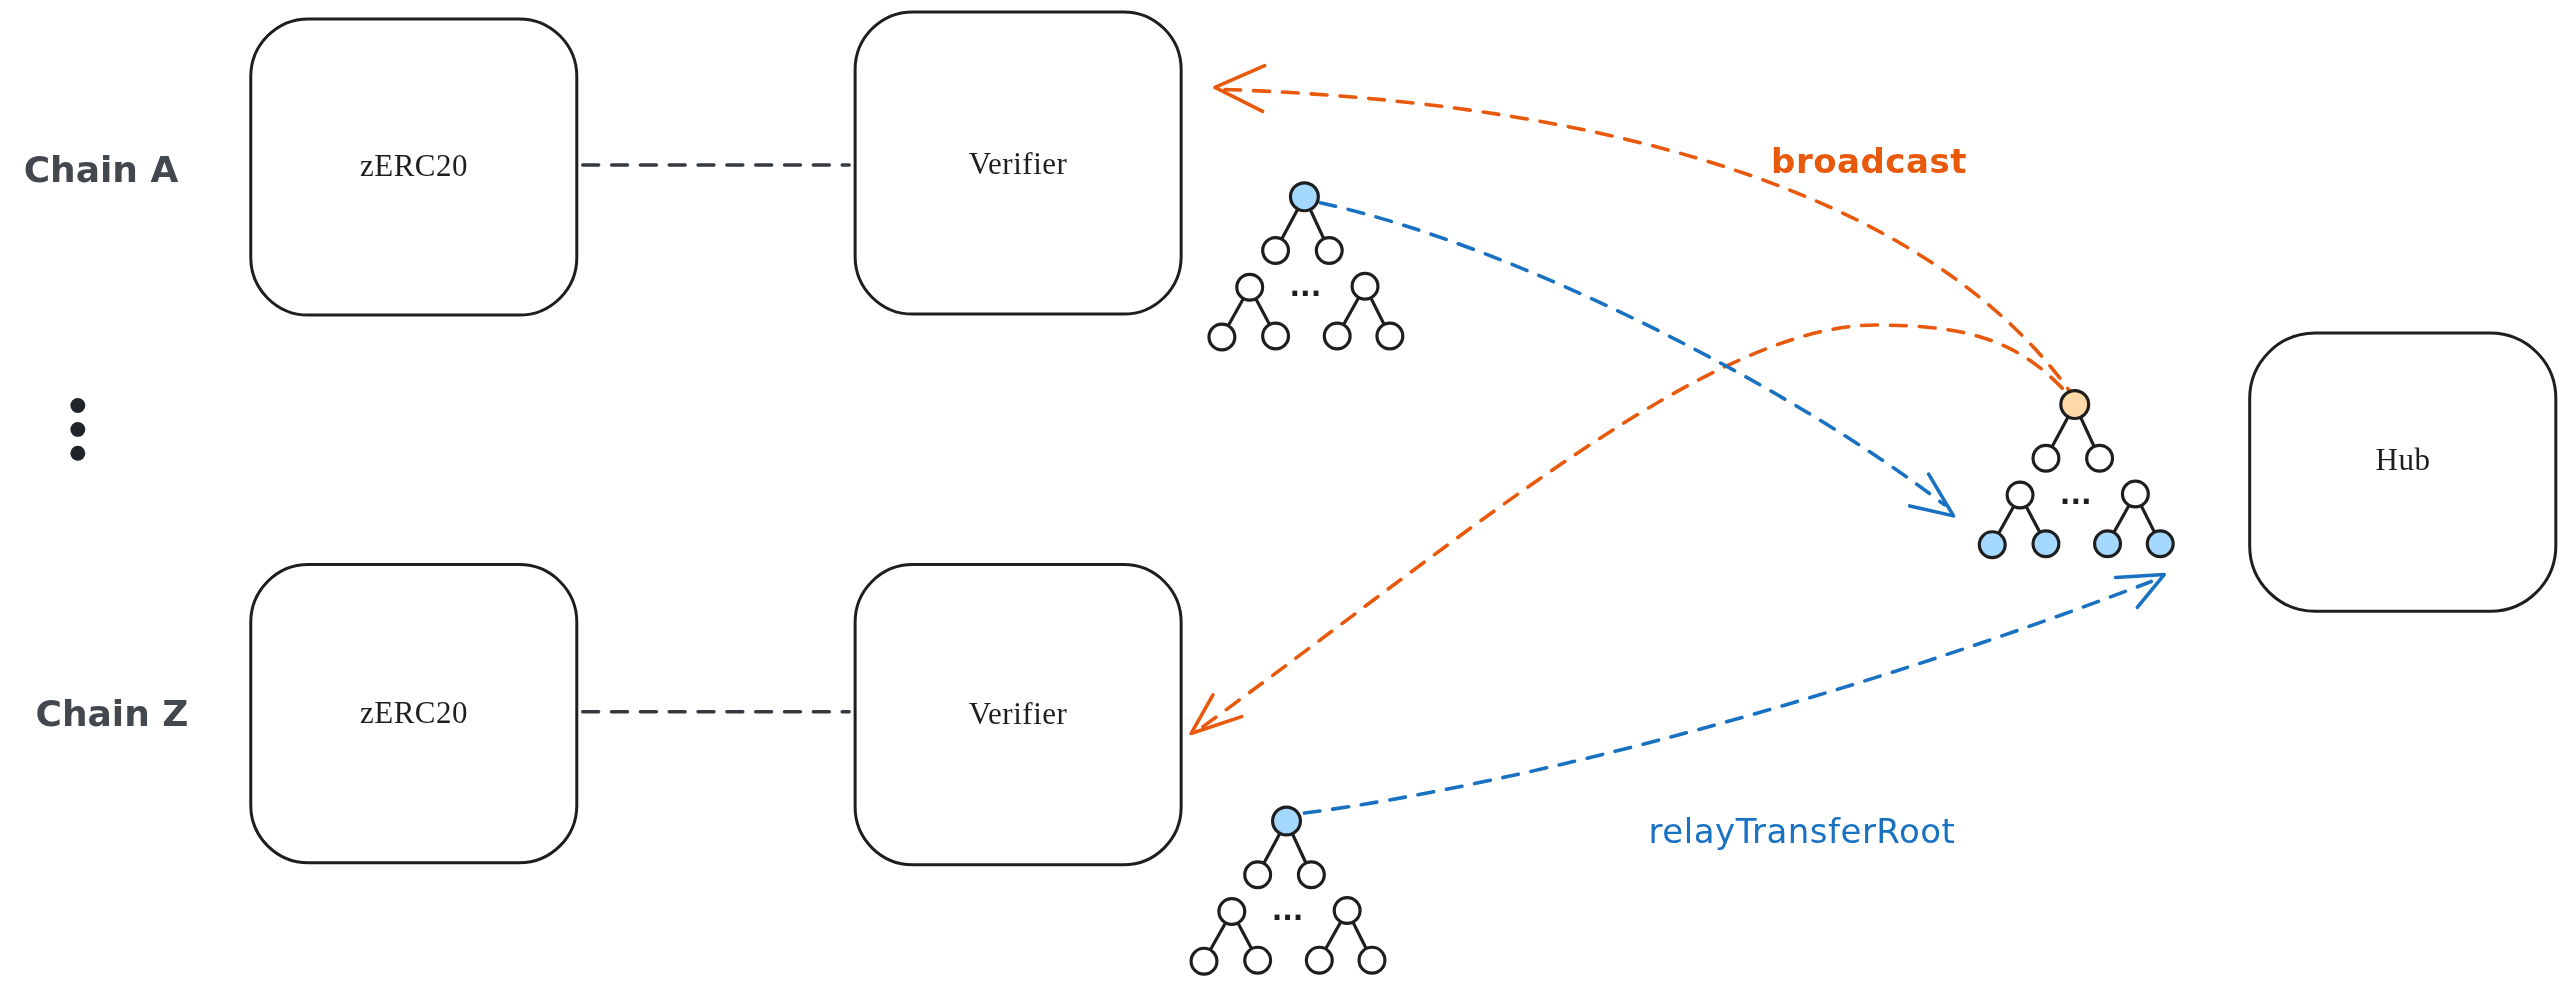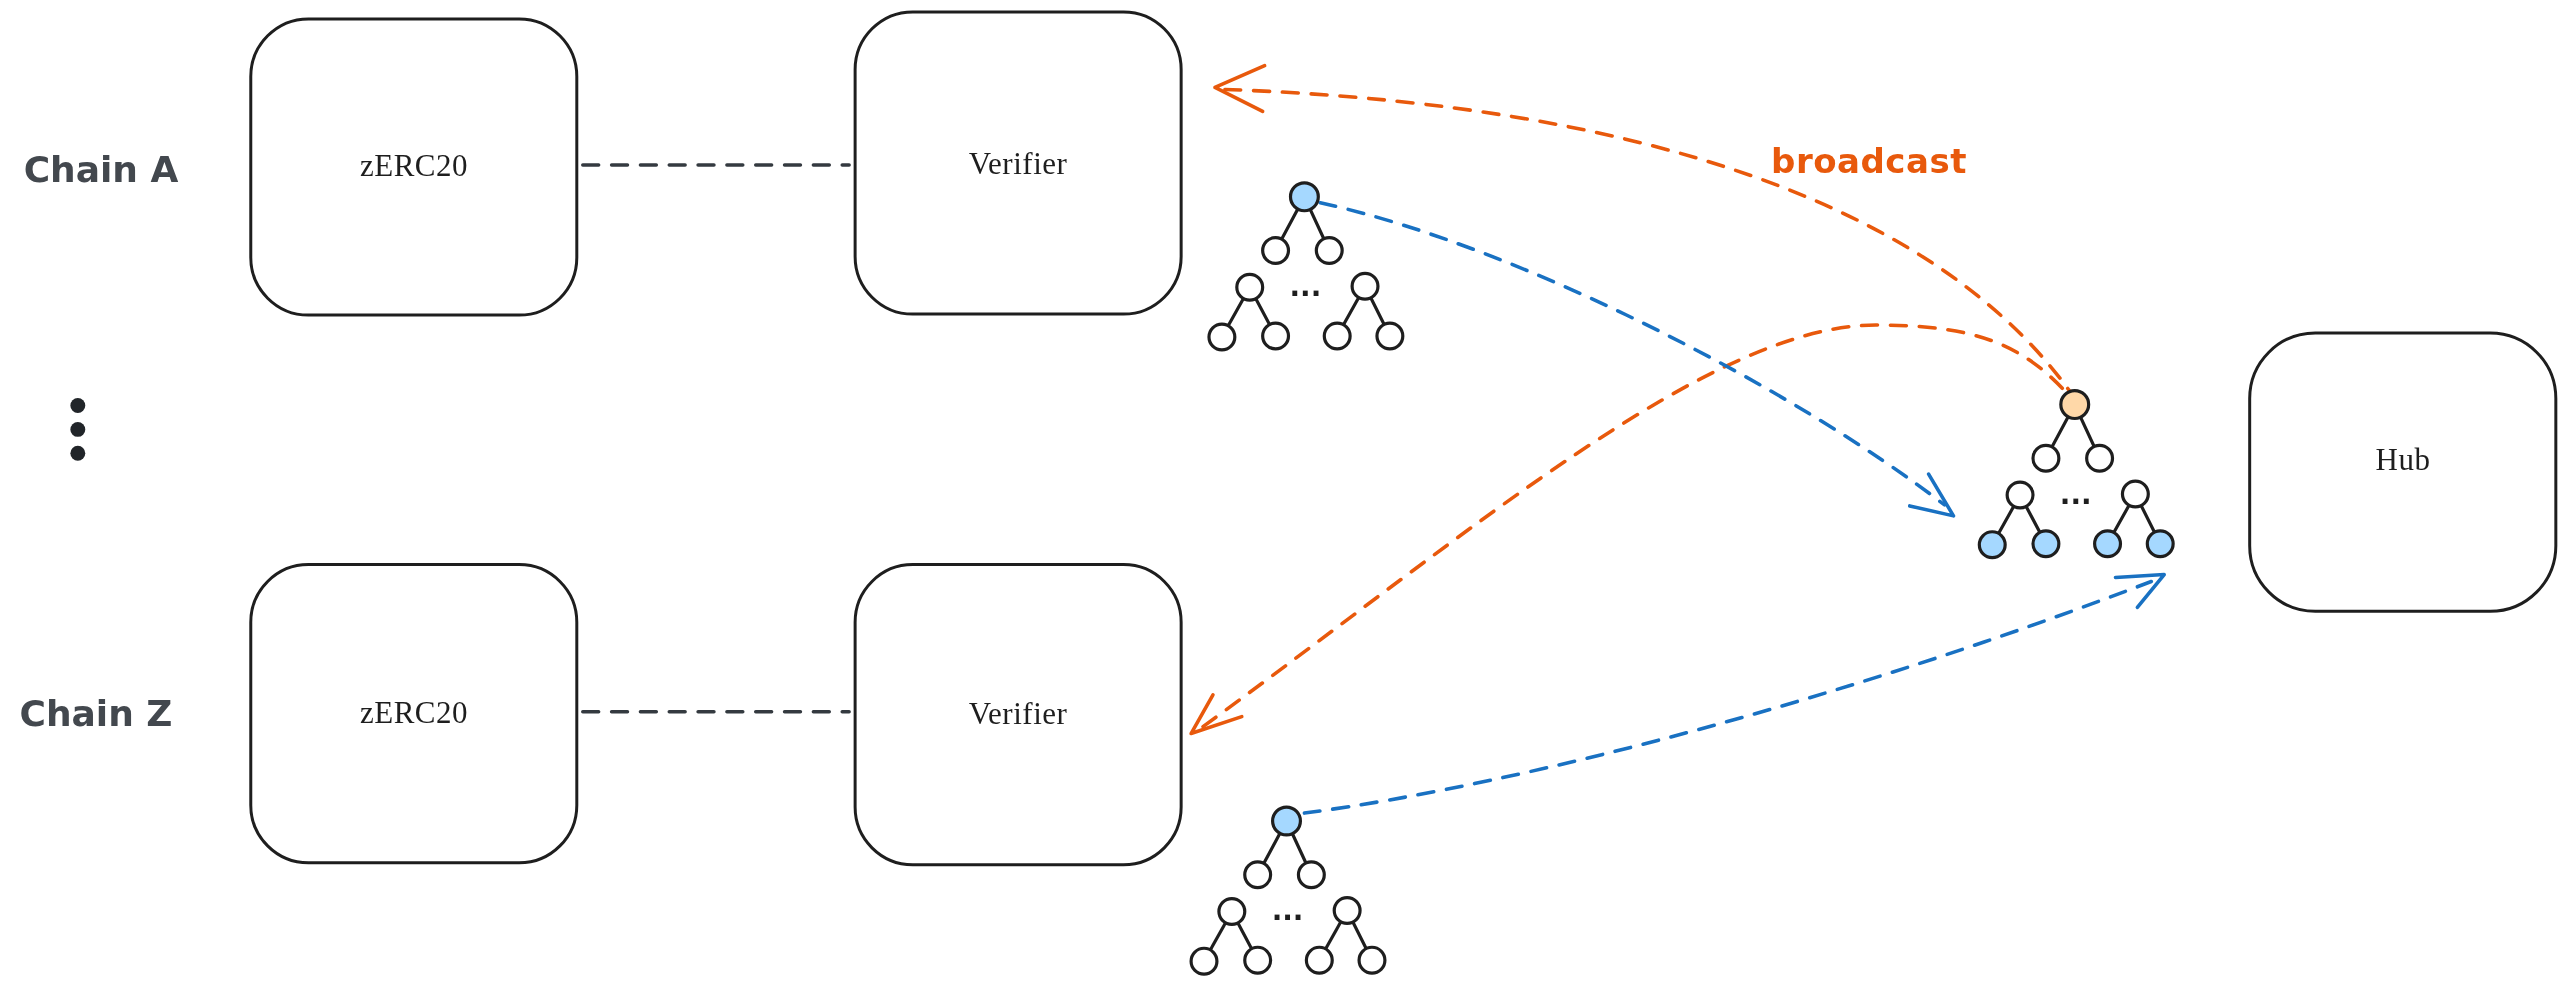--- a/index.html
+++ b/index.html
@@ -136,21 +136,22 @@
           <circle cx="2173" cy="547" r="13" class="tree-node fill-blue"></circle>
           <text x="2088" y="507" class="tree-dots">...</text>
         </g>
       </g>
   </svg>
 
   <div class="lbl chain-label" style="left:101px;top:169px;">Chain A</div>
   <div class="lbl box-label" style="left:414px;top:166px;">zERC20</div>
   <div class="lbl box-label" style="left:1018px;top:164px;">Verifier</div>
 
-  <div class="lbl chain-label" style="left:96px;top:713px;">Chain Z</div>
+  <div class="lbl chain-label" style="left:112px;top:713px;">Chain Z</div>
   <div class="lbl box-label" style="left:414px;top:713px;">zERC20</div>
   <div class="lbl box-label" style="left:1018px;top:714px;">Verifier</div>
 
   <div class="lbl box-label" style="left:2403px;top:460px;">Hub</div>
 
   <div class="lbl arrow-label-orange" style="left:1869px;top:121px;margin-top:40px;">broadcast</div>
+  <div class="lbl arrow-label-blue" style="left:1802px;top:831px;">relayTransferRoot</div>
 </div>
 
 
 </body></html>

